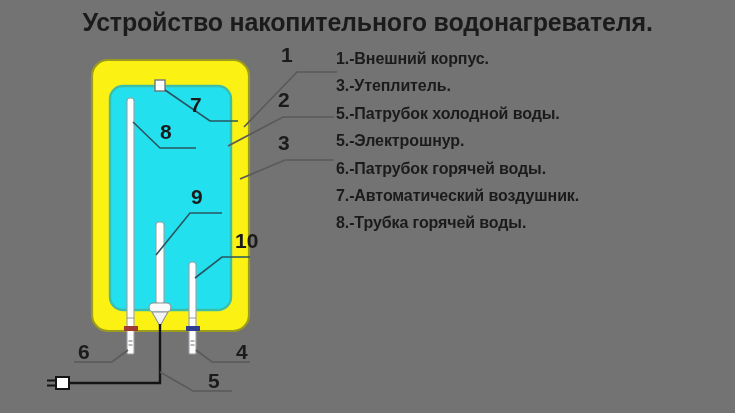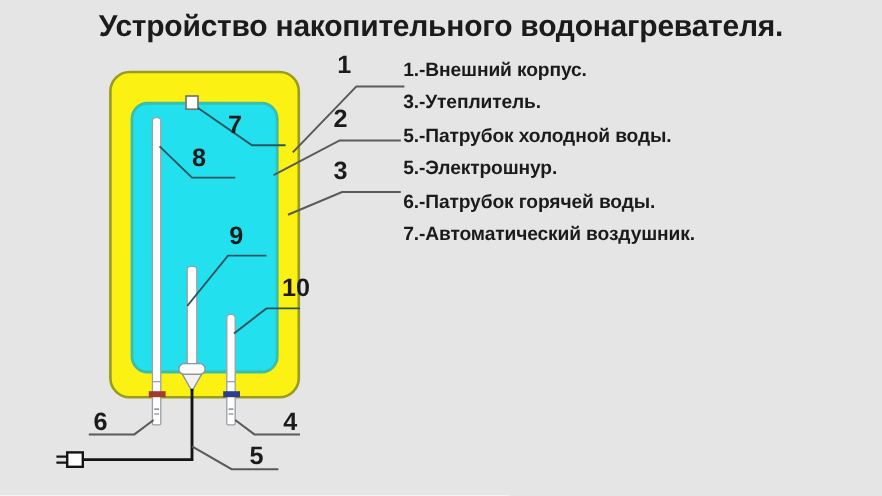--- a/index.html
+++ b/index.html
@@ -5,21 +5,21 @@
 <style>
   html, body {
     margin: 0;
     padding: 0;
     background: #ffffff;
   }
   #page {
     position: relative;
     width: 735px;
     height: 413px;
-    background: #e5e5e5;
+    background: #737373;
     overflow: hidden;
     font-family: "Liberation Sans", "DejaVu Sans", sans-serif;
   }
 
   
   .title {
     position: absolute;
     left: 0;
     top: 8px;
     width: 735px;
@@ -138,15 +138,16 @@
     <div class="callout" style="left:195px; top:230px;margin-left:40px;">10</div>
   </div>
 
   <div class="legend">
     <div class="legend-item">1.-Внешний корпус.</div>
     <div class="legend-item">3.-Утеплитель.</div>
     <div class="legend-item">5.-Патрубок холодной воды.</div>
     <div class="legend-item">5.-Электрошнур.</div>
     <div class="legend-item">6.-Патрубок горячей воды.</div>
     <div class="legend-item">7.-Автоматический воздушник.</div>
+    <div class="legend-item">8.-Трубка горячей воды.</div>
   </div>
 
 </div>
 
 </body></html>

